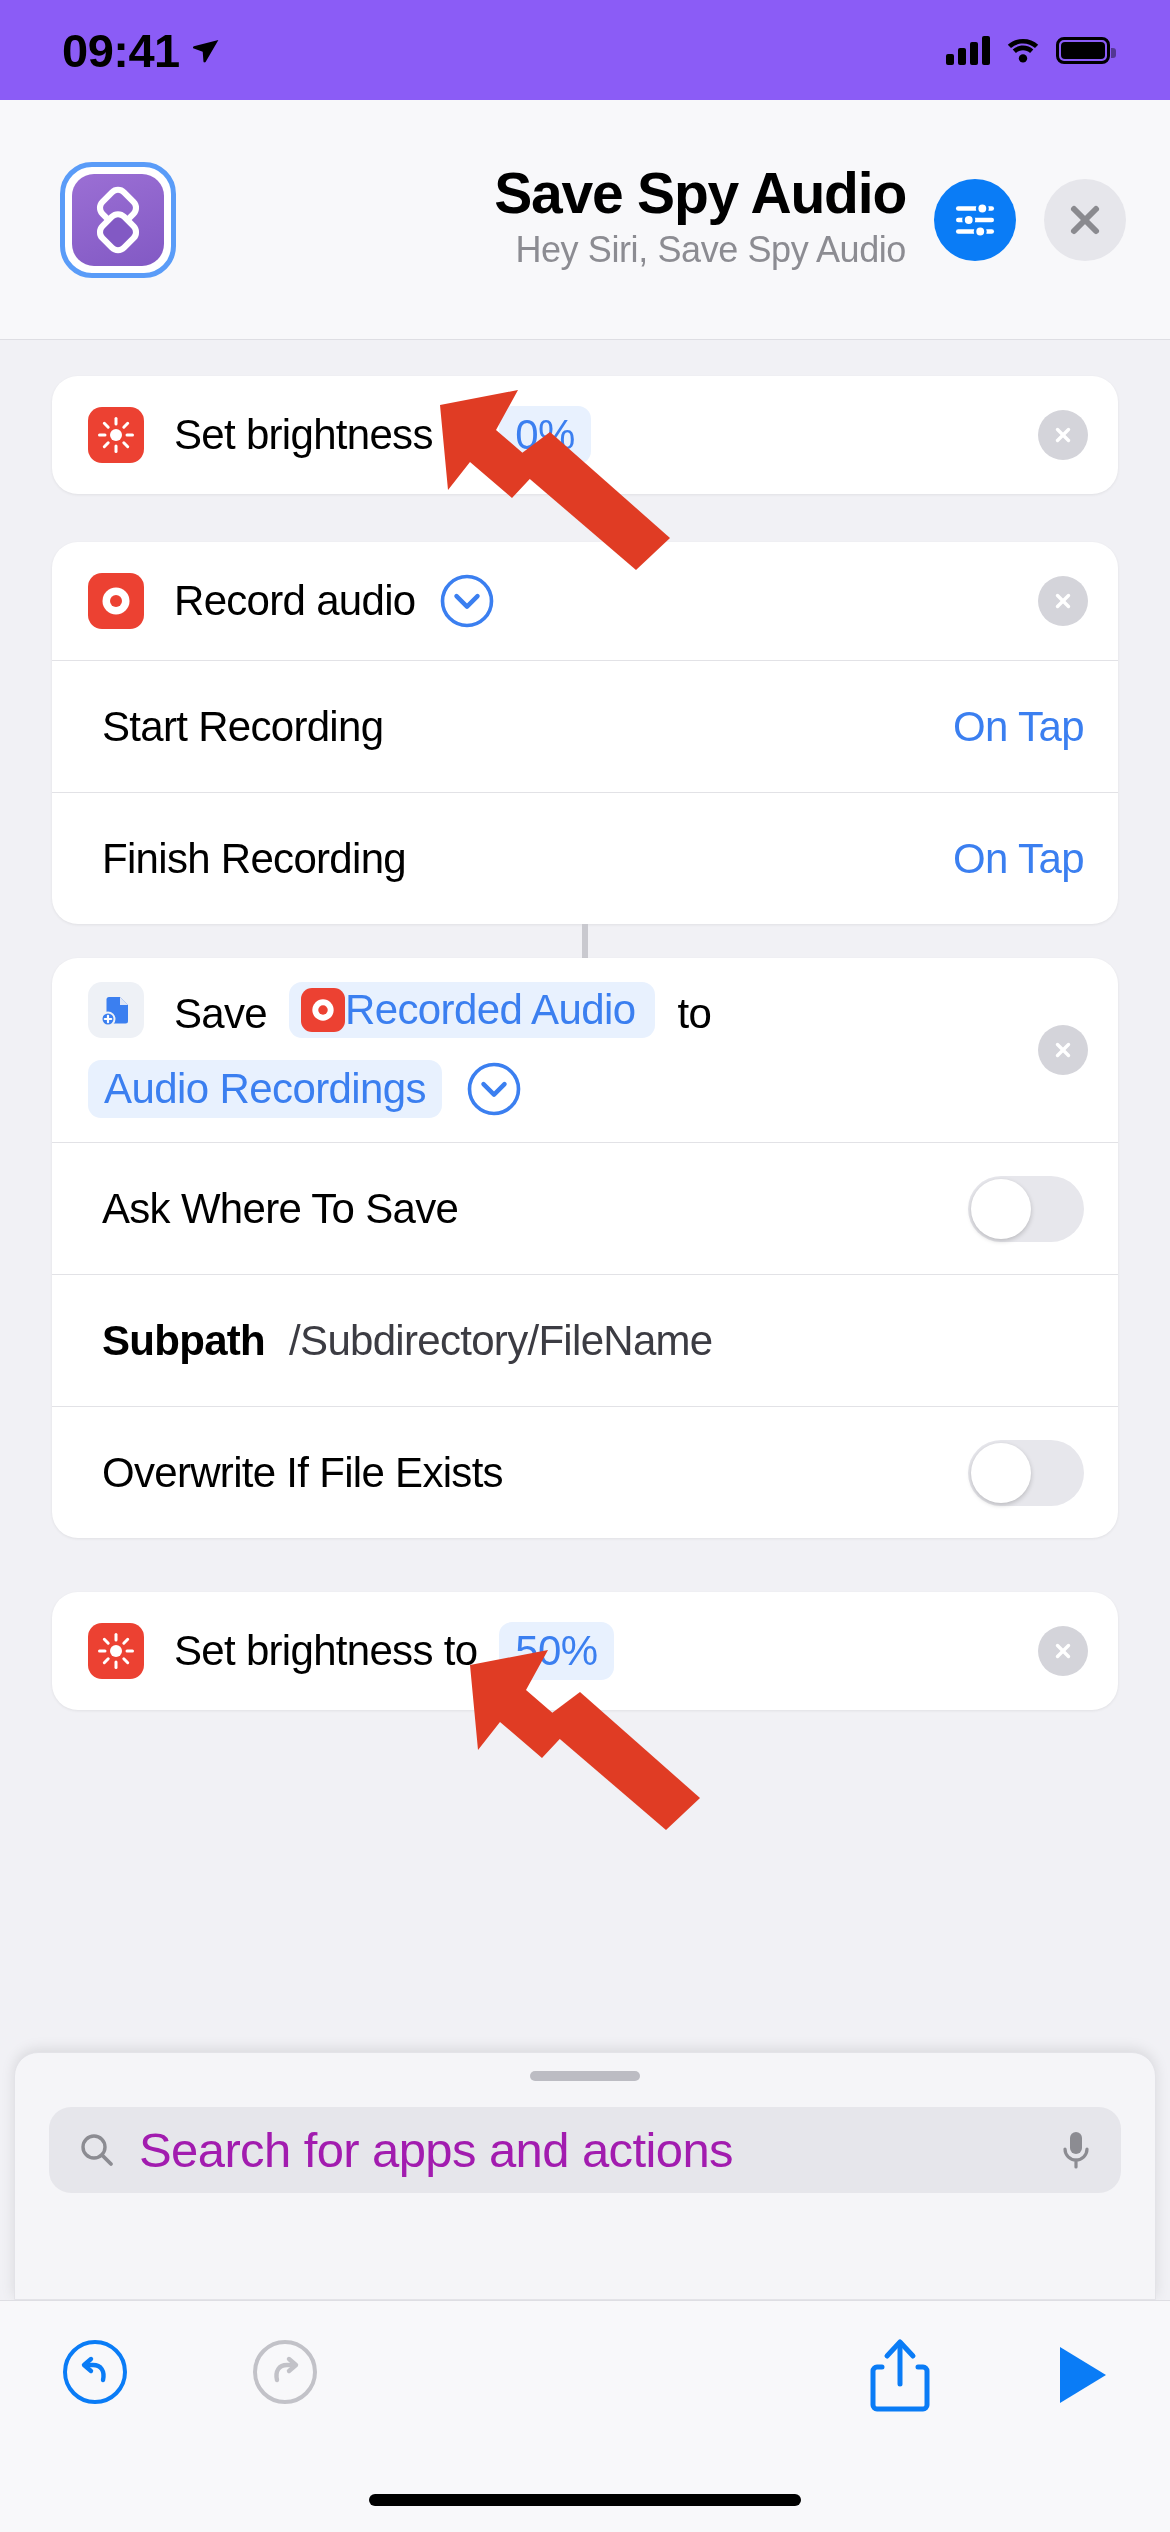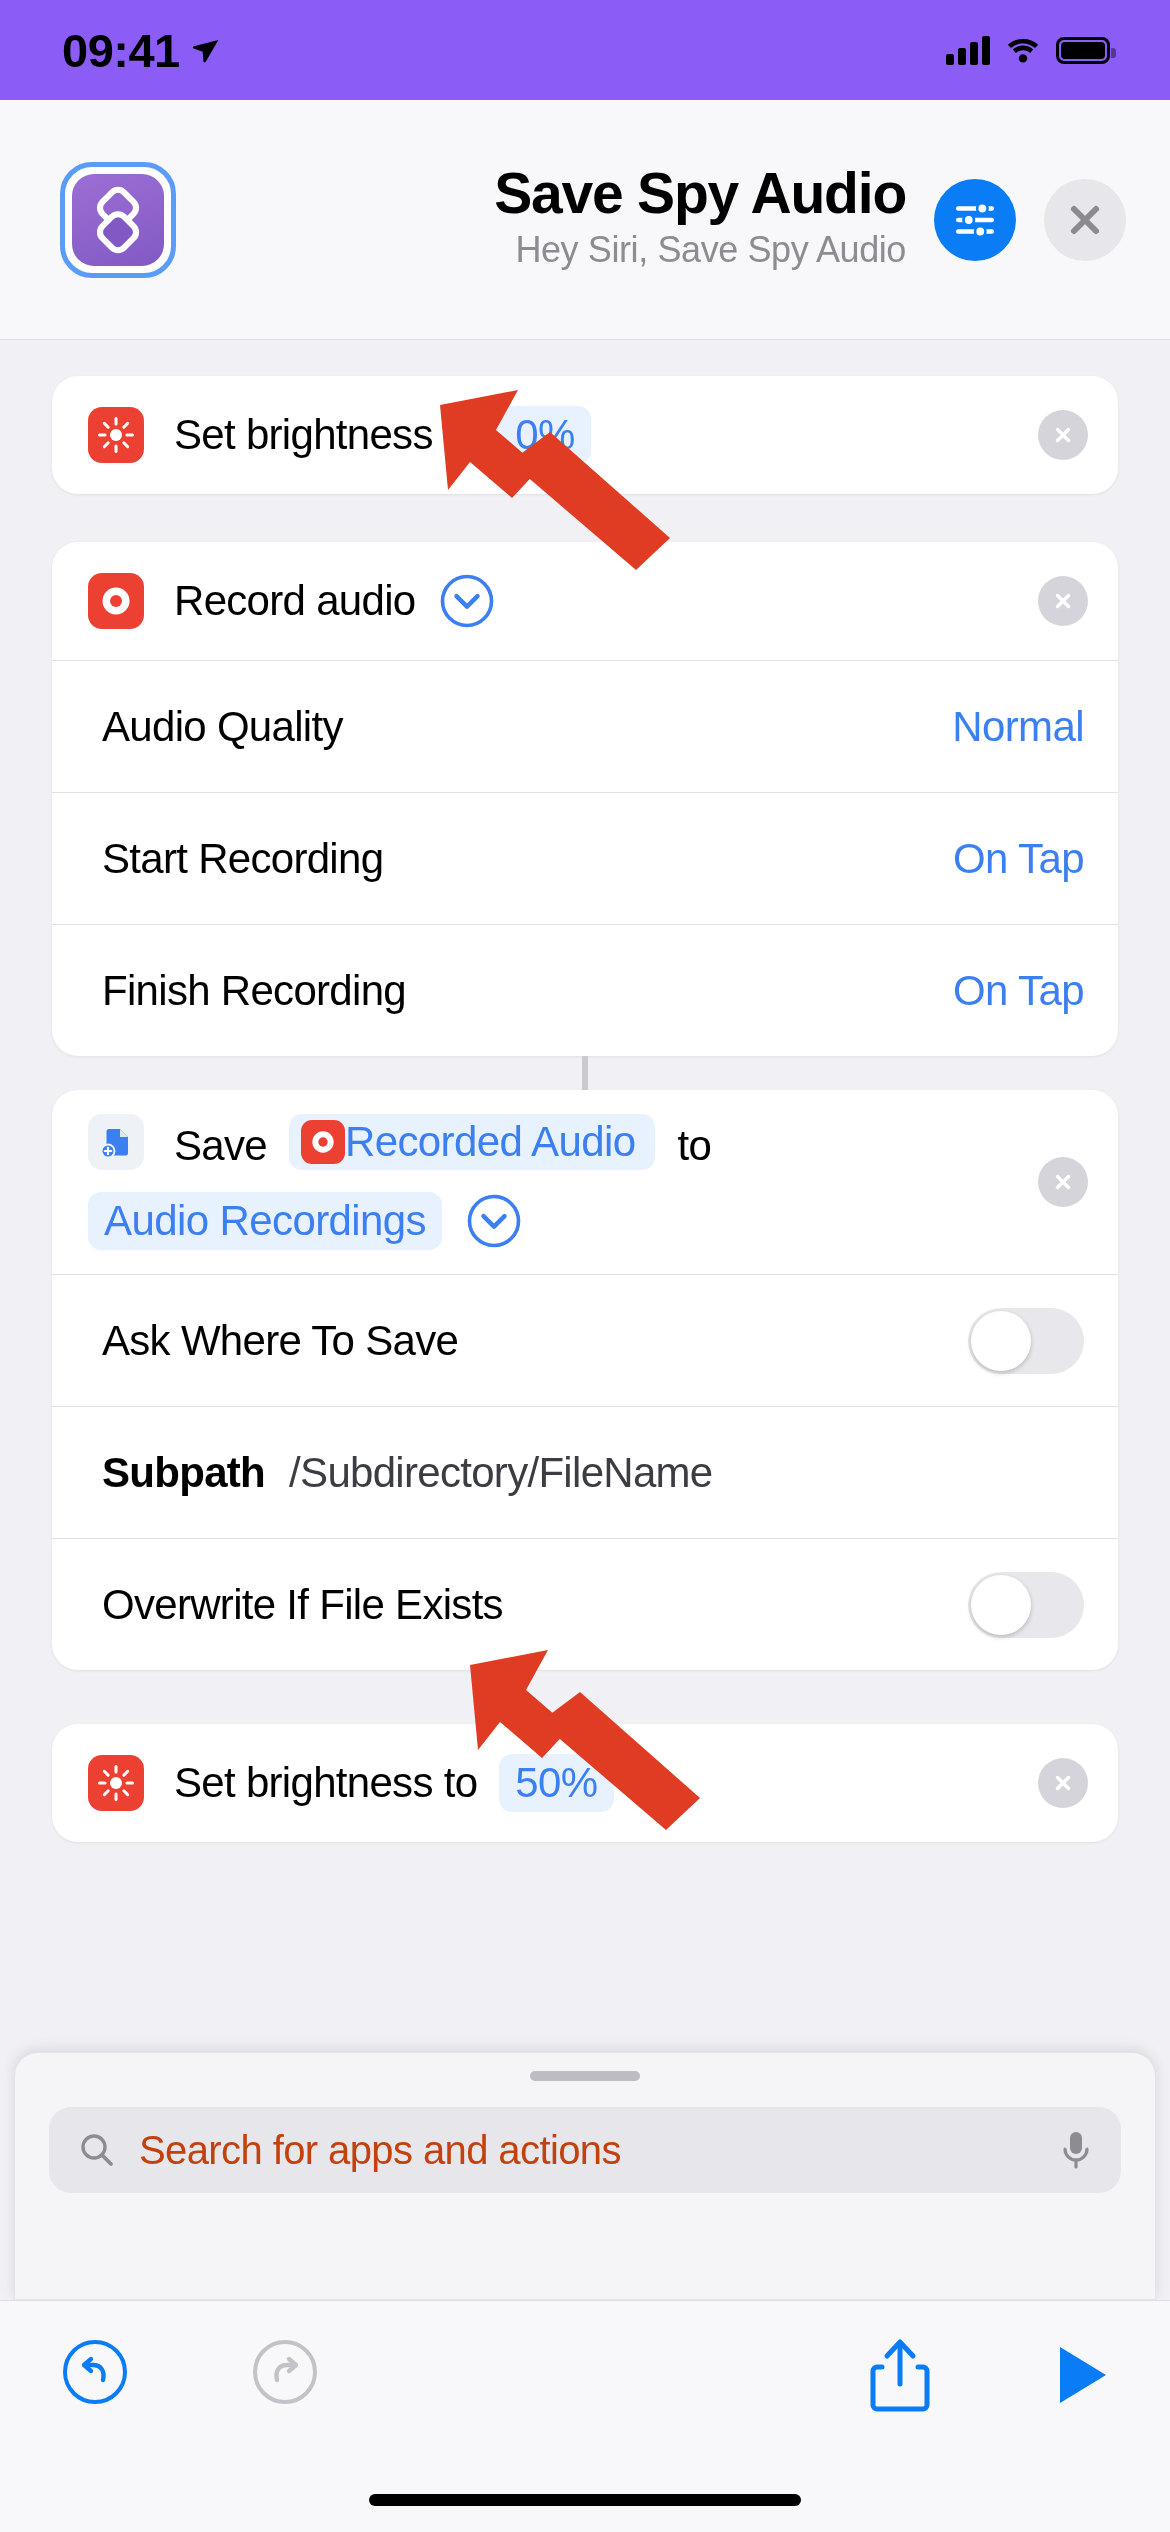--- a/index.html
+++ b/index.html
@@ -84,21 +84,21 @@
   
   .arrow { position:absolute; pointer-events:none; }
 
   
   .sheet { position:absolute; left:14px; bottom:0; width:1142px; height:248px;
       background:#f5f5f8; border-radius:24px 24px 0 0; box-shadow:0 -3px 14px rgba(0,0,0,.10);
       border:1.5px solid #e3e3e8; }
   .grabber { width:110px; height:10px; border-radius:5px; background:#bcbcc3; margin:18px auto 0; }
   .searchbar { margin:26px 34px 0; height:86px; background:#e6e6eb; border-radius:22px;
       display:flex; align-items:center; padding:0 28px; gap:22px; }
-  .search-ph { flex:1 1 auto; font-size:40px; color:#c2410c; letter-spacing:-0.6px; }
+  .search-ph { flex:1 1 auto; font-size:49px; color:#a21caf; letter-spacing:-0.6px; }
 
   .toolbar { position:absolute; left:0; bottom:0; width:1170px; height:232px;
       background:#f8f8fa; border-top:1.5px solid #dedee3;
       display:flex; align-items:flex-start; padding:36px 60px 0; }
   .tool { display:flex; align-items:center; justify-content:center; }
   .tb-left { display:flex; gap:120px; flex:0 0 auto; }
   .tb-right { display:flex; gap:120px; margin-left:auto; flex:0 0 auto; }
   .home-ind { position:absolute; left:50%; transform:translateX(-50%); bottom:26px;
       width:432px; height:12px; border-radius:6px; background:#000; }
 </style>
@@ -219,24 +219,20 @@
           <polyline points="12.5,16.5 20,24 27.5,16.5" fill="none" stroke="#3b7ff0" stroke-width="3.2" stroke-linecap="round" stroke-linejoin="round"></polyline>
         </svg>
         <span class="x-btn">
           <svg width="28" height="28" viewBox="0 0 28 28">
             <g stroke="#fff" stroke-width="3.4" stroke-linecap="round">
               <line x1="8.5" y1="8.5" x2="19.5" y2="19.5"></line>
                 <line x1="19.5" y1="8.5" x2="8.5" y2="19.5"></line>
             </g>
           </svg>
         </span>
-      </div>
-      <div class="param-row">
-        <span class="param-label">Audio Quality</span>
-        <span class="param-value">Normal</span>
       </div>
       <div class="param-row">
         <span class="param-label">Start Recording</span>
         <span class="param-value">On Tap</span>
       </div>
       <div class="param-row">
         <span class="param-label">Finish Recording</span>
         <span class="param-value">On Tap</span>
       </div>
     </div>

